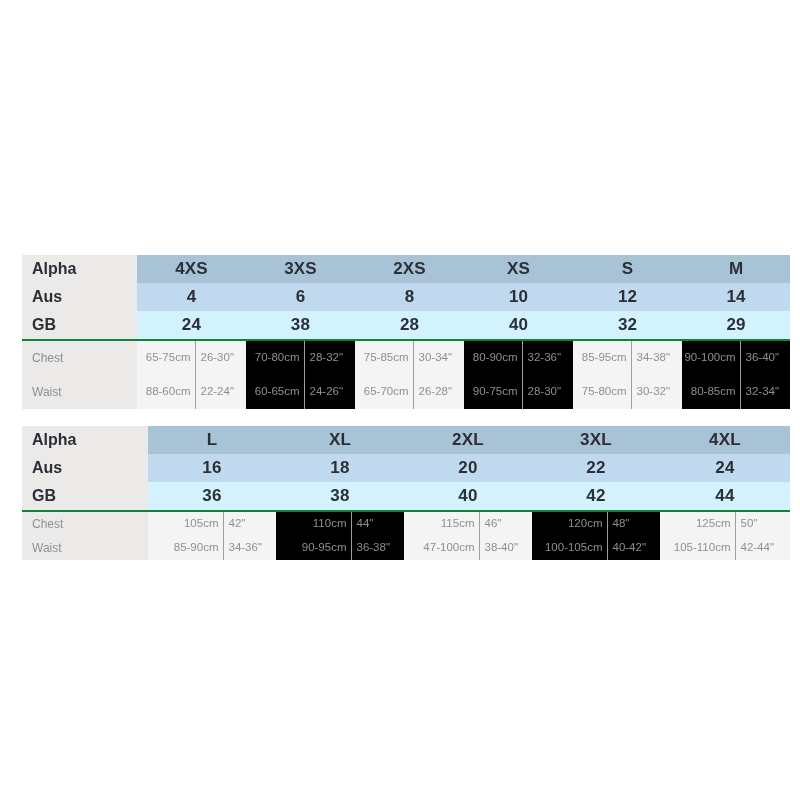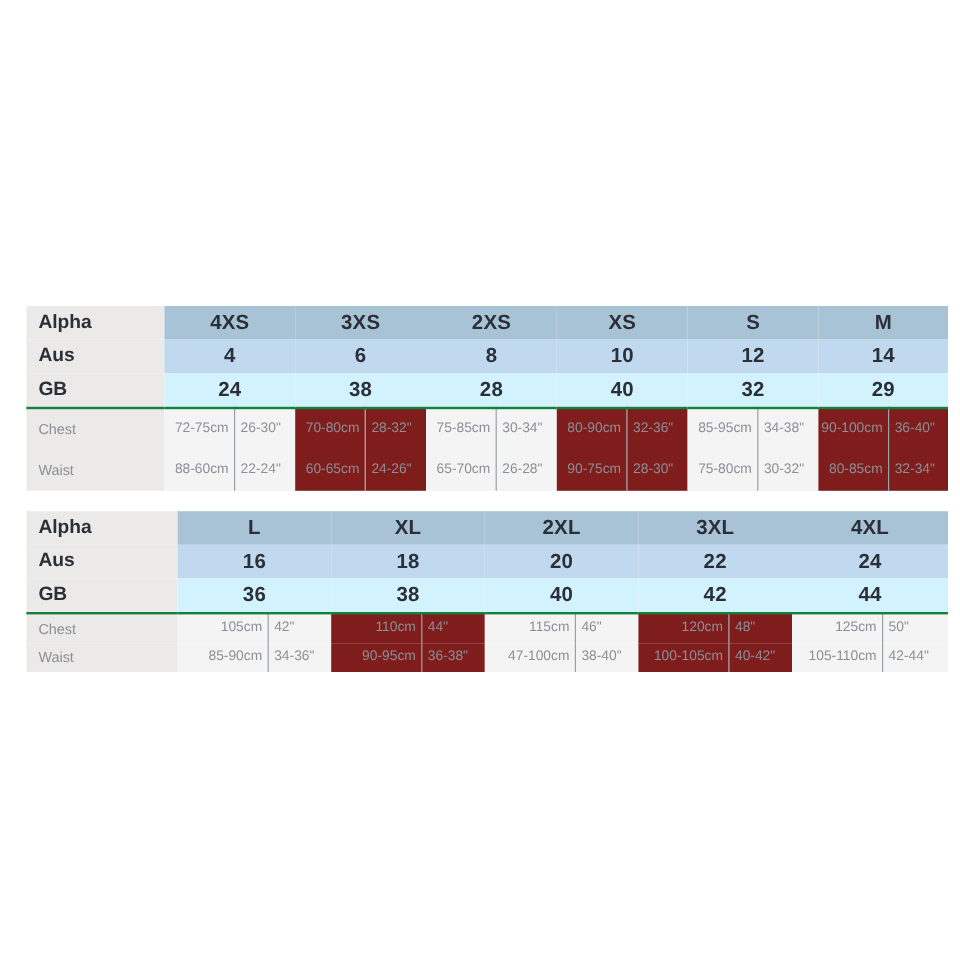--- a/index.html
+++ b/index.html
@@ -90,21 +90,21 @@
     padding-right: 4px;
   }
   td.inch {
     text-align: left;
     padding-left: 5px;
     border-left: 1px solid #9aa0a8;
   }
 
   
   td.grp-alt { background: #f4f4f4; }
-  td.grp-pln { background: #7f1d1d; }
+  td.grp-pln { background: #000000; }
 </style>
 </head>
 <body>
 
 <div class="page">
   <div class="charts-wrap">
 
     <table class="size-table t1">
       <colgroup>
         <col style="width:115px">
@@ -144,21 +144,21 @@
           <td class="lbl">GB</td>
           <td class="val" colspan="2">24</td>
           <td class="val" colspan="2">38</td>
           <td class="val" colspan="2">28</td>
           <td class="val" colspan="2">40</td>
           <td class="val" colspan="2">32</td>
           <td class="val" colspan="2">29</td>
         </tr>
         <tr class="row-meas">
           <td class="lbl-measure">Chest</td>
-          <td class="cm grp-alt">72-75cm</td>
+          <td class="cm grp-alt">65-75cm</td>
           <td class="inch grp-alt">26-30"</td>
           <td class="cm grp-pln">70-80cm</td>
           <td class="inch grp-pln">28-32"</td>
           <td class="cm grp-alt">75-85cm</td>
           <td class="inch grp-alt">30-34"</td>
           <td class="cm grp-pln">80-90cm</td>
           <td class="inch grp-pln">32-36"</td>
           <td class="cm grp-alt">85-95cm</td>
           <td class="inch grp-alt">34-38"</td>
           <td class="cm grp-pln">90-100cm</td>

